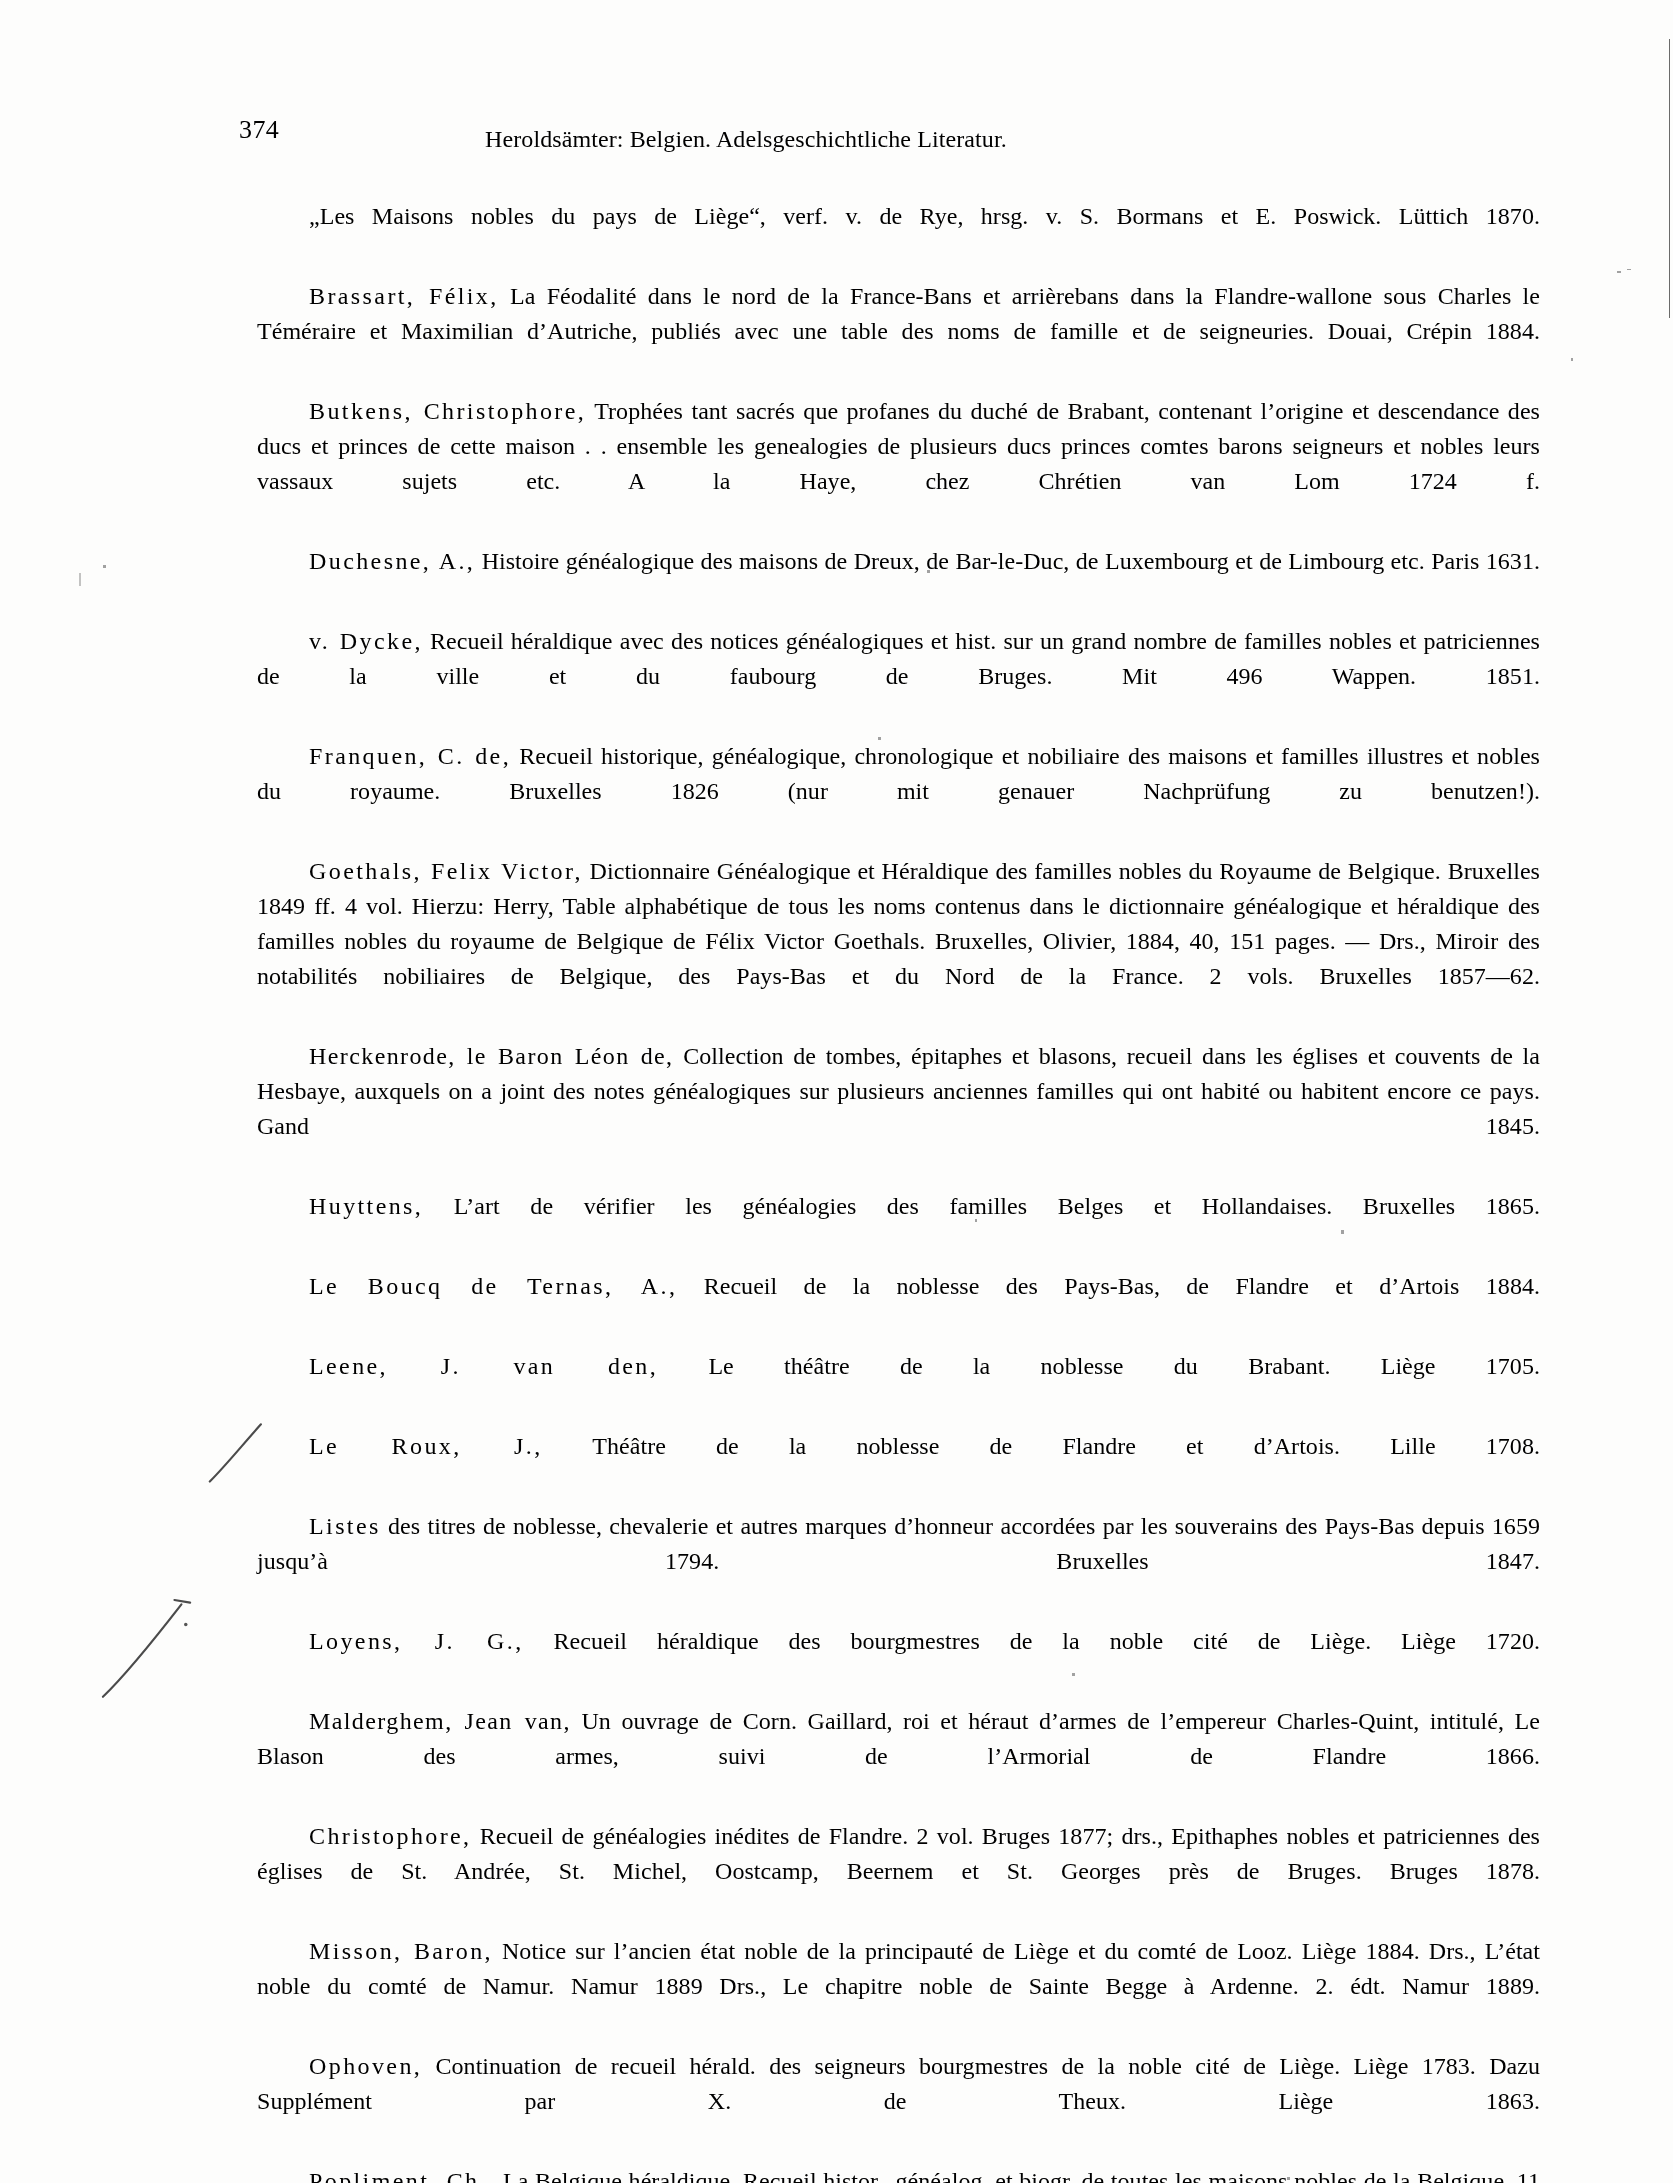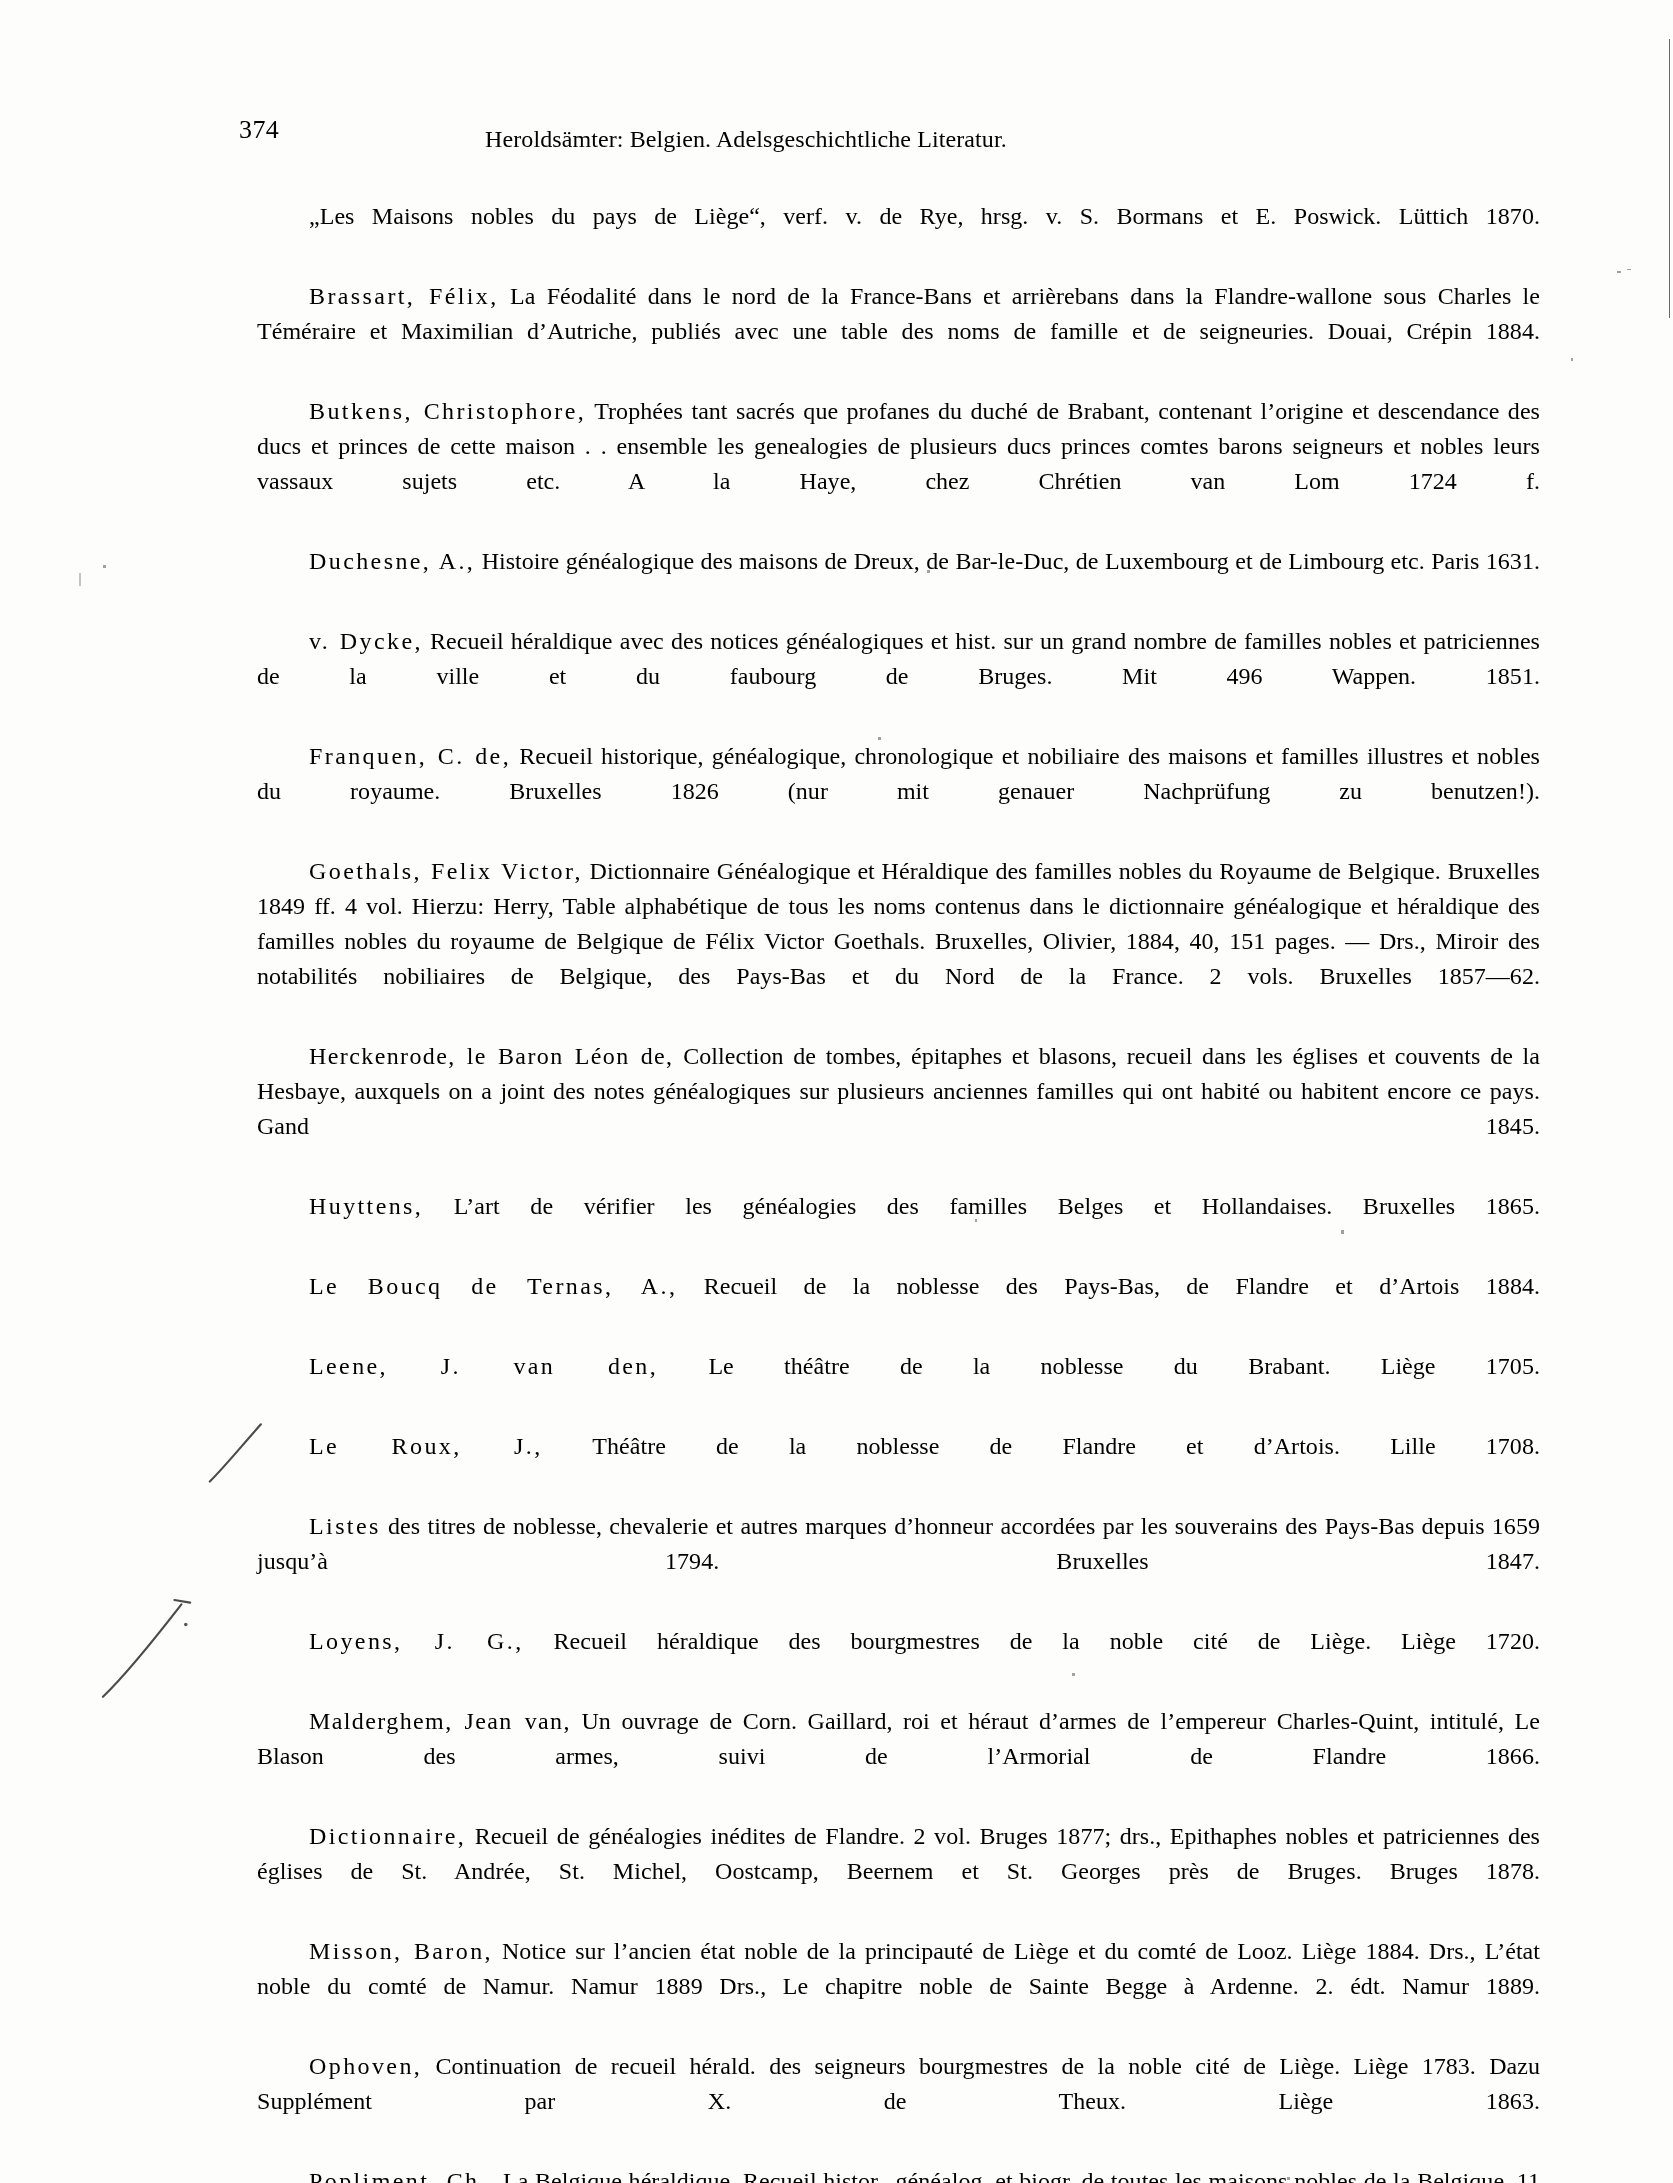--- a/index.html
+++ b/index.html
@@ -182,21 +182,21 @@
 
     <p class="entry">
       <span class="nm">Loyens, J. G.,</span><span> Recueil héraldique des bourgmestres de la noble cité de Liège.  Liège 1720.</span>
     </p>
 
     <p class="entry">
       <span class="nm-tight">Malderghem, Jean van,</span><span> Un ouvrage de Corn. Gaillard, roi et héraut d’armes de l’empereur Charles-Quint, intitulé, Le Blason des armes, suivi de l’Armorial de Flandre 1866.</span>
     </p>
 
     <p class="entry">
-      <span class="nm">Dictionnaire,</span><span> Recueil de généalogies inédites de Flandre. 2 vol. Bruges 1877; drs., Epithaphes nobles et patriciennes des églises de St. Andrée, St. Michel, Oostcamp, Beernem et St. Georges près de Bruges.  Bruges 1878.</span>
+      <span class="nm">Christophore,</span><span> Recueil de généalogies inédites de Flandre. 2 vol. Bruges 1877; drs., Epithaphes nobles et patriciennes des églises de St. Andrée, St. Michel, Oostcamp, Beernem et St. Georges près de Bruges.  Bruges 1878.</span>
     </p>
 
     <p class="entry">
       <span class="nm">Misson, Baron,</span><span> Notice sur l’ancien état noble de la principauté de Liège et du comté de Looz.  Liège 1884.  Drs., L’état noble du comté de Namur.  Namur 1889 Drs., Le chapitre noble de Sainte Begge à Ardenne.  2. édt.  Namur 1889.</span>
     </p>
 
     <p class="entry">
       <span class="nm">Ophoven,</span><span> Continuation de recueil hérald. des seigneurs bourgmestres de la noble cité de Liège.  Liège 1783.  Dazu Supplément par X. de Theux.  Liège 1863.</span>
     </p>
 

